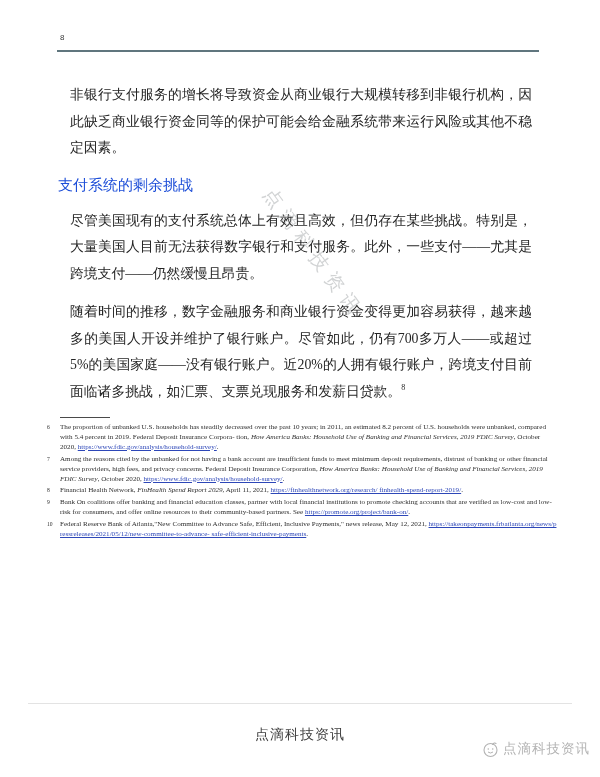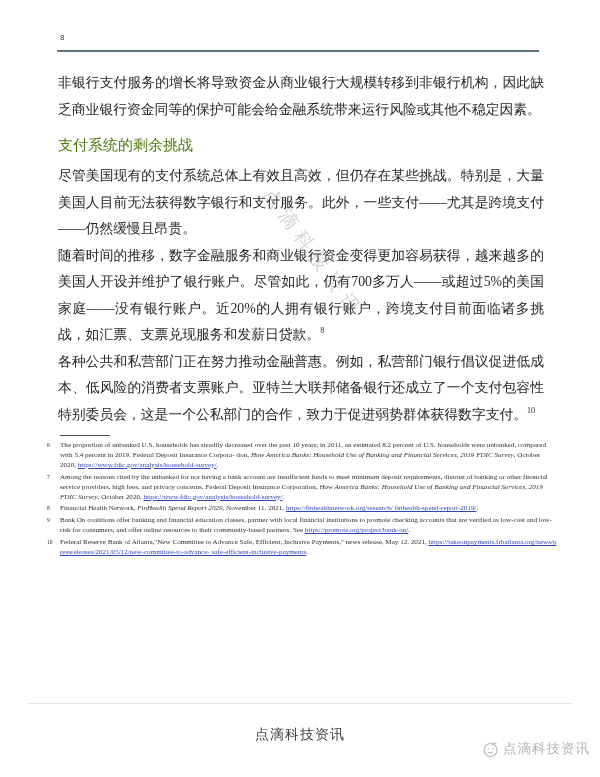--- a/index.html
+++ b/index.html
@@ -23,26 +23,26 @@
     position:absolute;top:50px;left:57px;width:482px;height:2px;
     background:#60767e;
   }
   
   .content{
     position:absolute;top:70px;left:58px;width:486px;
     font-size:13.8px;line-height:26.5px;
     text-align:justify;text-justify:inter-ideograph;
     color:#252525;
   }
-  .content p{margin:0;}
+  .content p{margin:12px;}
   .content sup{font-size:8px;line-height:0;vertical-align:super;color:#252525;}
   h2.section{
     margin:11px 0 7px 0;
     font-size:15px;line-height:22px;font-weight:normal;
-    color:#4d7c0f;text-align:left;
+    color:#1d4ed8;text-align:left;
   }
   
   .fn-sep{
     margin:7px 0 5px 2px;width:50px;height:0;
     border-top:1px solid #4a4a4a;
   }
   .footnotes{
     position:relative;left:-13px;width:512px;
     font-family:Liberation Serif, serif;
     font-size:7.1px;line-height:9.9px;color:#2e2e2e;
@@ -93,36 +93,35 @@
   <div class="hdr-rule"></div>
 
   <div class="content">
     <div id="intro-paras">
         <p><span>非银行支付服务的增长将导致资金从商业银行大规模转移到非银行机构，因此缺乏商业银行资金同等的保护可能会给金融系统带来运行风险或其他不稳定因素。</span></p>
       </div>
     <h2 class="section">支付系统的剩余挑战</h2>
     <div id="body-paras">
         <p><span>尽管美国现有的支付系统总体上有效且高效，但仍存在某些挑战。特别是，大量美国人目前无法获得数字银行和支付服务。此外，一些支付——尤其是跨境支付——仍然缓慢且昂贵。</span></p>
         <p><span>随着时间的推移，数字金融服务和商业银行资金变得更加容易获得，越来越多的美国人开设并维护了银行账户。尽管如此，仍有700多万人——或超过5%的美国家庭——没有银行账户。近20%的人拥有银行账户，跨境支付目前面临诸多挑战，如汇票、支票兑现服务和发薪日贷款。</span><sup>8</sup></p>
-        <p><span>各种公共和私营部门正在努力推动金融普惠。例如，私营部门银行倡议促进低成本、低风险的消费者支票账户。亚特兰大联邦储备银行还成立了一个支付包容性特别委员会，这是一个公私部门的合作，致力于促进弱势群体获得数字支付。</span><sup>10</sup></p>
       </div>
 
     <div class="fn-sep"></div>
     <div class="footnotes" id="footnotes">
         <div class="fn">
           <span class="fn-num">6</span>
           <span class="fn-body"><span>The proportion of unbanked U.S. households has steadily decreased over the past 10 years; in 2011, an estimated 8.2 percent of U.S. households were unbanked, compared with 5.4 percent in 2019. Federal Deposit Insurance Corpora- tion, </span><span class="it">How America Banks: Household Use of Banking and Financial Services, 2019 FDIC Survey</span><span>, October 2020, </span><span class="lnk">https://www.fdic.gov/analysis/household-survey/</span><span>.</span></span>
         </div>
         <div class="fn">
           <span class="fn-num">7</span>
           <span class="fn-body"><span>Among the reasons cited by the unbanked for not having a bank account are insufficient funds to meet minimum deposit requirements, distrust of banking or other financial service providers, high fees, and privacy concerns. Federal Deposit Insurance Corporation, </span><span class="it">How America Banks: Household Use of Banking and Financial Services, 2019 FDIC Survey</span><span>,  October 2020, </span><span class="lnk">https://www.fdic.gov/analysis/household-survey/</span><span>.</span></span>
         </div>
         <div class="fn">
           <span class="fn-num">8</span>
-          <span class="fn-body"><span>Financial Health Network, </span><span class="it">FinHealth Spend Report 2029</span><span>, November 11, 2021, </span><span class="lnk">https://finhealthnetwork.org/research/ finhealth-spend-report-2019/</span><span>.</span></span>
+          <span class="fn-body"><span>Financial Health Network, </span><span class="it">FinHealth Spend Report 2029</span><span>, April 11, 2021, </span><span class="lnk">https://finhealthnetwork.org/research/ finhealth-spend-report-2019/</span><span>.</span></span>
         </div>
         <div class="fn">
           <span class="fn-num">9</span>
           <span class="fn-body"><span>Bank On coalitions offer banking and financial education classes, partner with local financial institutions to promote checking accounts that are verified as low-cost and low-risk for consumers, and offer online resources to their community-based partners. See </span><span class="lnk">https://promote.org/project/bank-on/</span><span>.</span></span>
         </div>
         <div class="fn">
           <span class="fn-num">10</span>
           <span class="fn-body"><span>Federal Reserve Bank of Atlanta,"New Committee to Advance Safe, Efficient, Inclusive Payments," news release, May 12, 2021, </span><span class="lnk">https://takeonpayments.frbatlanta.org/news/pressreleases/2021/05/12/new-committee-to-advance- safe-efficient-inclusive-payments</span><span>.</span></span>
         </div>
       </div>

